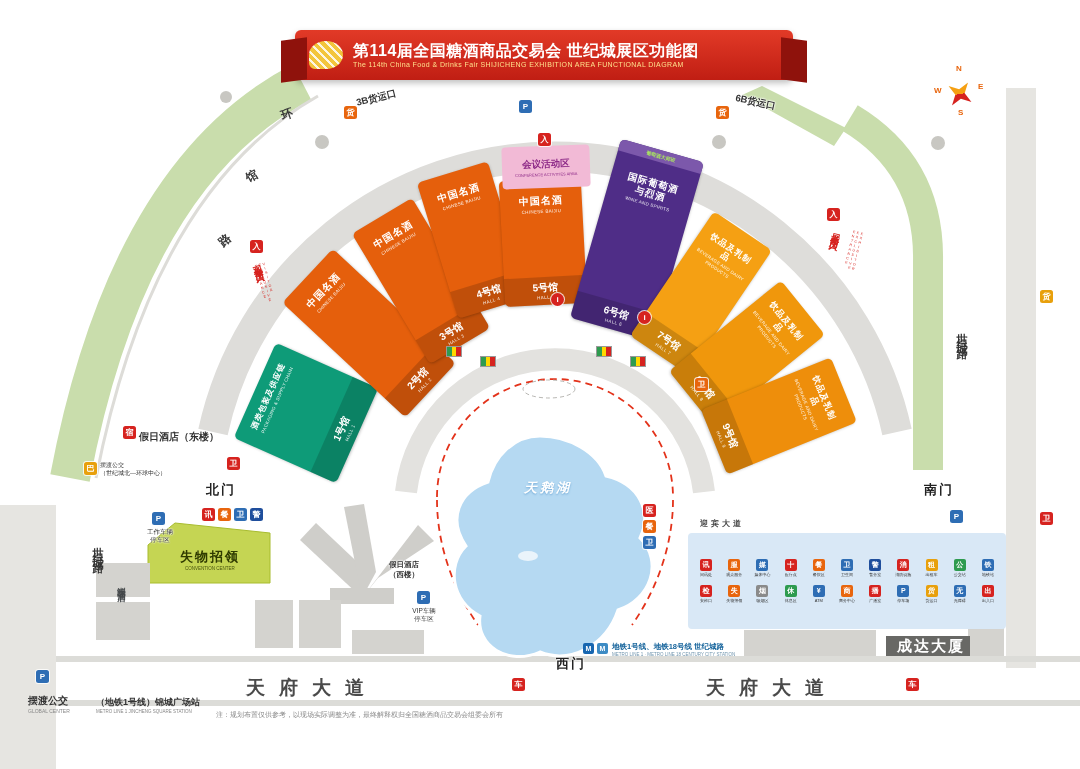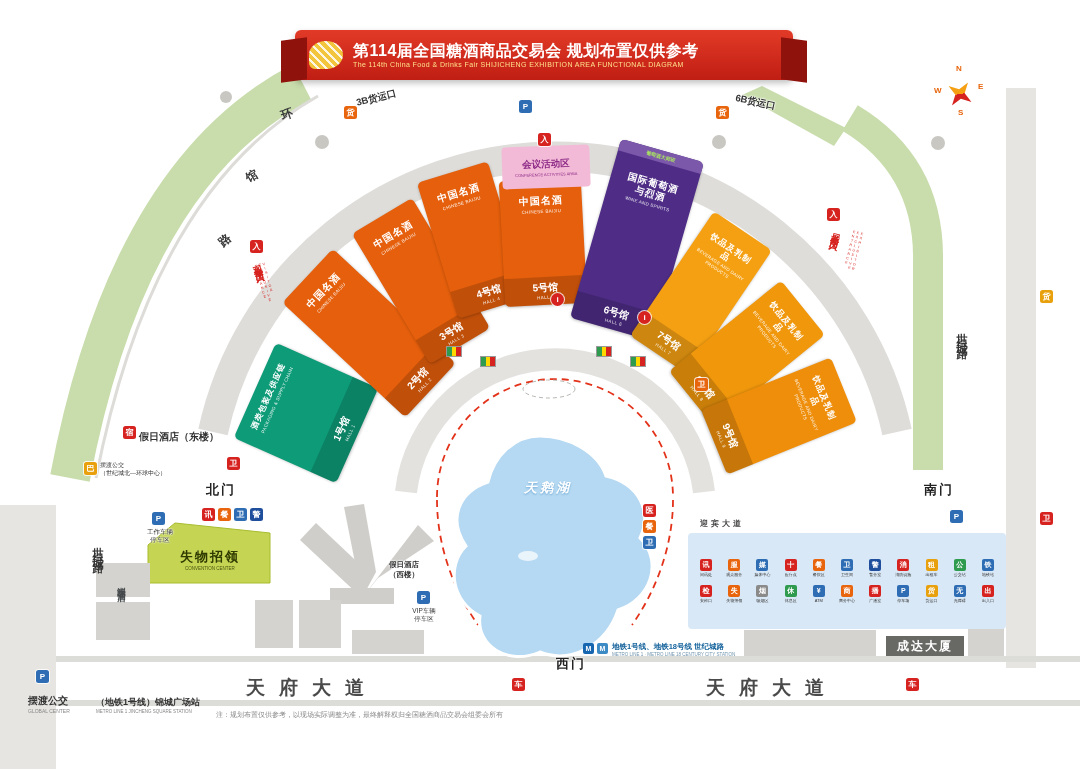--- a/index.html
+++ b/index.html
@@ -54,22 +54,22 @@
   .tianfu{font-size:19px;font-weight:bold;color:#4a4a4a;letter-spacing:14px;}
   .century{font-size:11px;font-weight:bold;color:#333;letter-spacing:5px;}
   .redv{color:#D6231F;font-weight:bold;font-size:9px;letter-spacing:2px;}
   .redv-en{color:#D6231F;font-size:3.5px;letter-spacing:.5px;}
   
   .legend{left:688px;top:533px;width:318px;height:96px;background:#D9E8F6;border-radius:4px;z-index:3;
     display:grid;grid-template-columns:repeat(11,1fr);align-content:center;row-gap:7px;column-gap:2px;padding:4px 5px;box-sizing:border-box;}
   .litem{display:flex;flex-direction:column;align-items:center;gap:2px;}
   .lic{width:12px;height:12px;border-radius:2px;color:#fff;font-size:7px;font-weight:bold;display:flex;align-items:center;justify-content:center;}
   .llb{font-size:4px;color:#333;text-align:center;line-height:1.15;}
-  .chengda{left:886px;top:636px;width:78px;height:20px;background:#686865;color:#fff;font-size:12px;font-weight:bold;
-    display:flex;align-items:center;justify-content:center;z-index:3;letter-spacing:2px;}
+  .chengda{left:886px;top:636px;width:78px;height:20px;background:#686865;color:#fff;font-size:15px;font-weight:bold;
+    display:flex;align-items:center;justify-content:center;z-index:3;letter-spacing:2px;padding-left:6px;}
   .metrologo{position:absolute;width:11px;height:11px;border-radius:2px;background:#1766B0;color:#fff;font-size:7px;
     font-weight:bold;display:flex;align-items:center;justify-content:center;z-index:4;}
   .lakelabel{left:548px;top:488px;transform:translate(-50%,-50%);z-index:3;color:#fff;font-weight:bold;font-size:13px;
     letter-spacing:3px;text-shadow:0 1px 2px #6FA8D6;font-style:italic;}
   .note{font-size:7px;color:#8a8a8a;}
 </style>
 </head>
 <body>
 
 <div id="stage">
@@ -116,21 +116,21 @@
     <rect x="255" y="600" width="38" height="48" fill="#D4D3CF"></rect>
     <rect x="299" y="600" width="42" height="48" fill="#D4D3CF"></rect>
     <rect x="352" y="630" width="72" height="24" fill="#D4D3CF"></rect>
     <rect x="744" y="630" width="132" height="26" fill="#D4D3CF"></rect>
     <rect x="968" y="628" width="36" height="28" fill="#D4D3CF"></rect>
   </svg>
 
   <div class="abs banner">
     <span class="logo"></span>
     <span class="btxt">
-      <span class="btitle" style="display:block;">第114届全国糖酒商品交易会 规划布置仅供参考</span>
+      <span class="btitle" style="display:block;">第114届全国糖酒商品交易会 世纪城展区功能图</span>
       <span class="bsub" style="display:block;">The 114th China Food &amp; Drinks Fair  SHIJICHENG EXHIBITION AREA FUNCTIONAL DIAGRAM</span>
     </span>
   </div>
 
   <div class="abs compass">
     <span class="pt" style="left:26px;top:-2px;">N</span>
     <span class="pt" style="left:48px;top:16px;">E</span>
     <span class="pt" style="left:28px;top:42px;">S</span>
     <span class="pt" style="left:4px;top:20px;">W</span>
     <span class="cArrow"></span>

